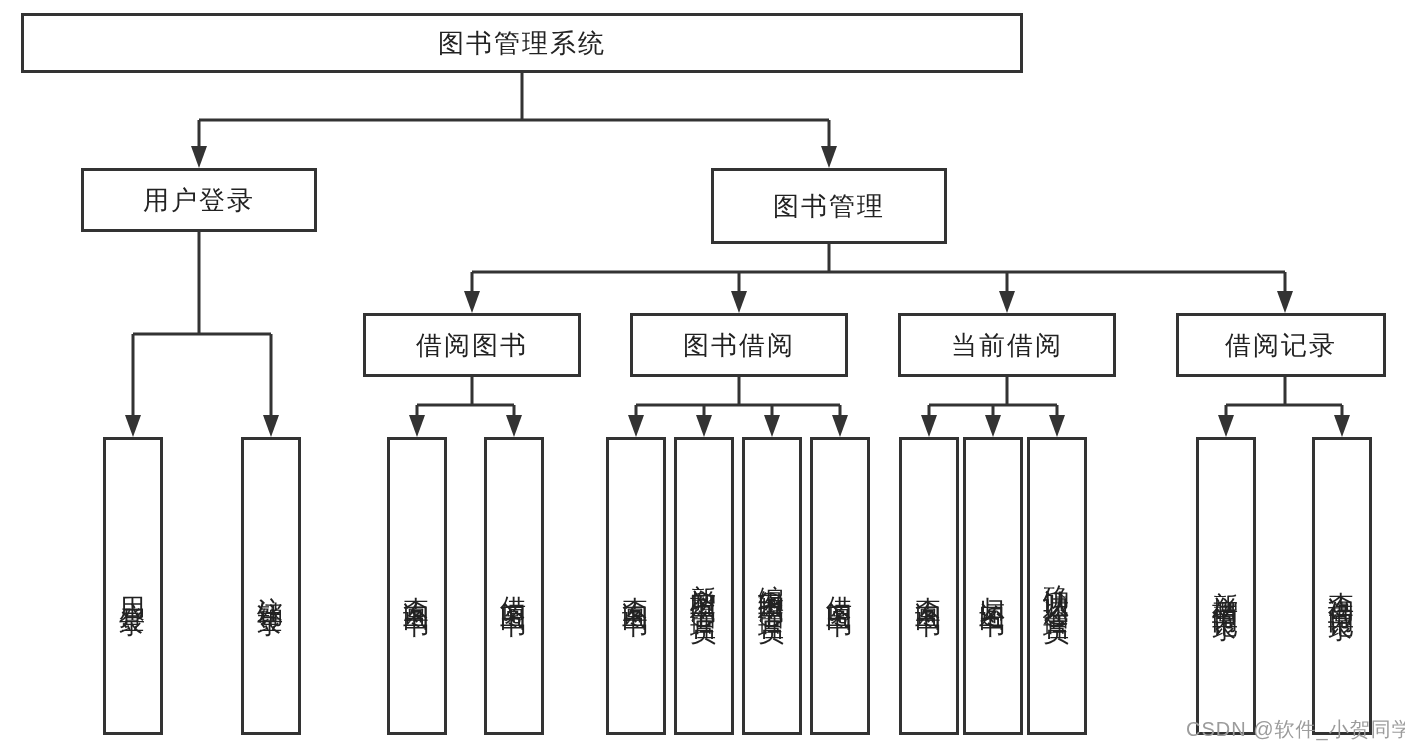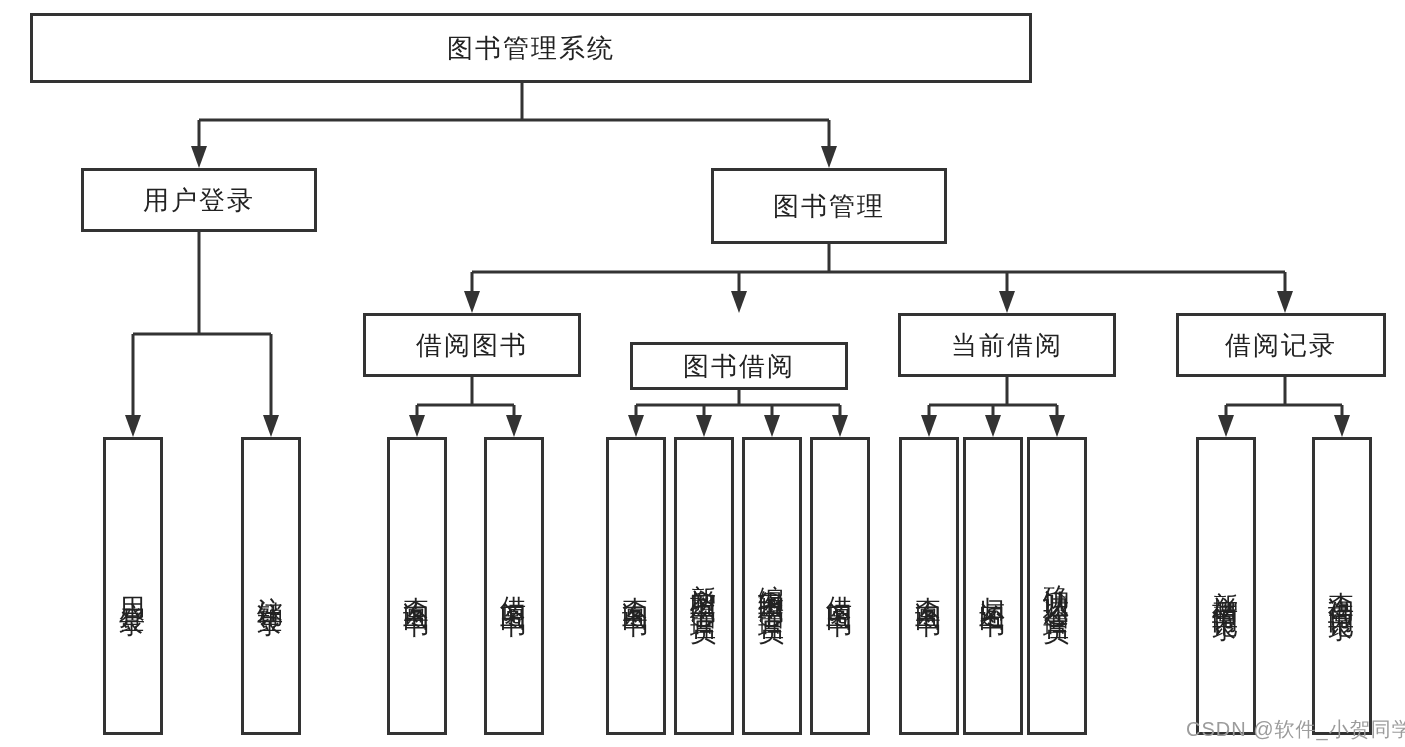--- a/index.html
+++ b/index.html
@@ -16,25 +16,25 @@
     display:flex; align-items:center; justify-content:center;
     text-align:center; white-space:nowrap;
   }
   .h { font-size:26px; letter-spacing:2px; }
   .v {
     writing-mode:vertical-rl; text-orientation:mixed;
     font-size:26px; letter-spacing:5px; white-space:normal;
     width:60px; top:437px; height:298px;
   }
   
-  .n-root { left:30px;  top:13px;  width:1002px; height:70px; }
+  .n-root { left:21px;  top:13px;  width:1002px; height:60px; }
   .n-user { left:81px;  top:168px; width:236px;  height:64px; }
   .n-mgmt { left:711px; top:168px; width:236px;  height:76px; }
   .n-m0   { left:363px; top:313px; width:218px;  height:64px; }
-  .n-m1   { left:630px; top:313px; width:218px;  height:48px;margin-top:29px; }
+  .n-m1   { left:630px; top:313px; width:218px;  height:64px; }
   .n-m2   { left:898px; top:313px; width:218px;  height:64px; }
   .n-m3   { left:1176px;top:313px; width:210px;  height:64px; }
   
   .l1 { left:103px; }  .l2 { left:241px; }
   .l3 { left:387px; }  .l4 { left:484px; }
   .l5 { left:606px; }  .l6 { left:674px; }
   .l7 { left:742px; }  .l8 { left:810px; }
   .l9 { left:899px; }  .l10 { left:963px; } .l11 { left:1027px; }
   .l12 { left:1196px; } .l13 { left:1312px; }
   .watermark {

